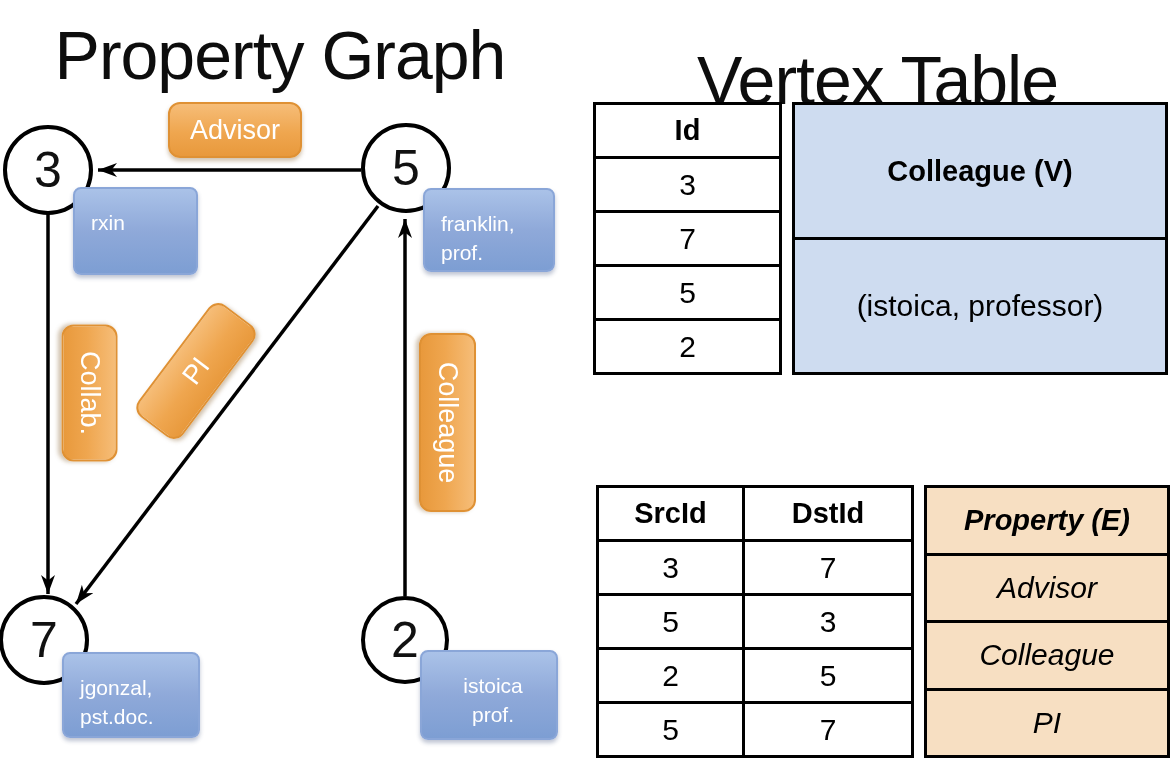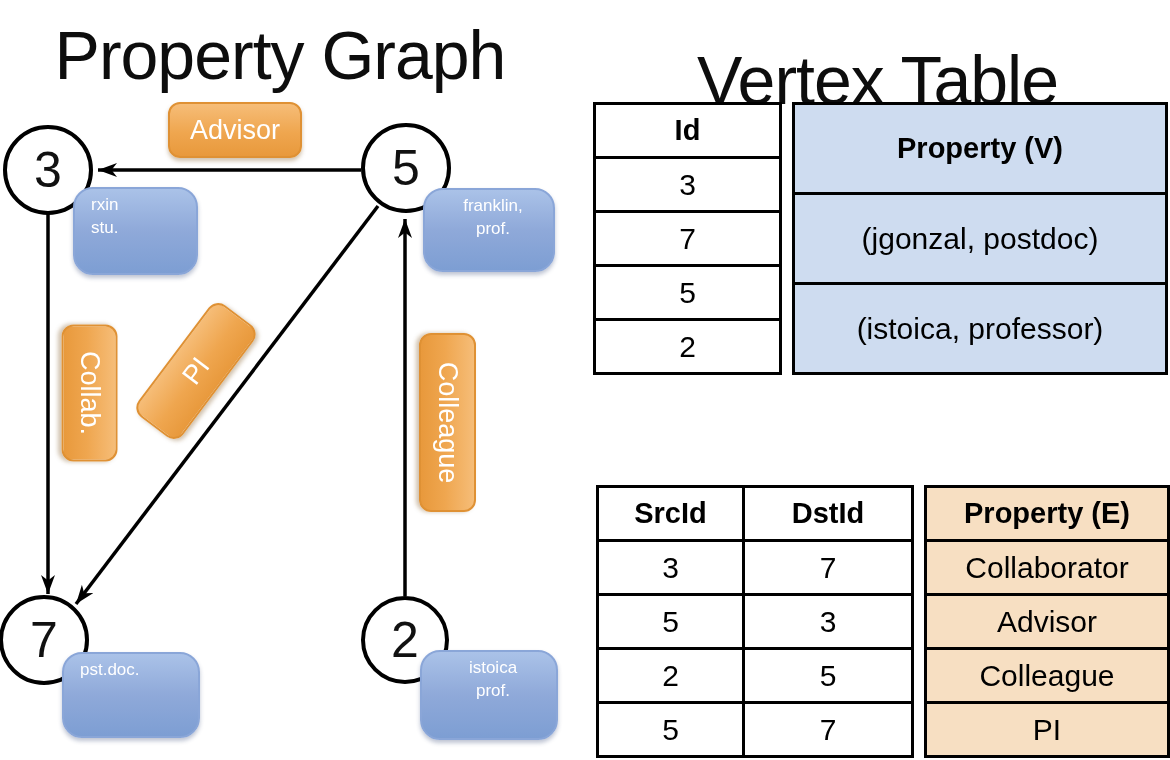--- a/index.html
+++ b/index.html
@@ -31,45 +31,45 @@
   .vertex{position:absolute;z-index:2;width:90px;height:90px;box-sizing:border-box;
           border:4px solid #000;border-radius:50%;background:#fff;
           display:flex;align-items:center;justify-content:center;
           font-size:50px;color:#111;}
   .vertex-3{left:3px;top:125px;}
   .vertex-5{left:361px;top:123px;}
   .vertex-7{left:-1px;top:595px;}
   .vertex-2{left:361px;top:596px;width:88px;height:88px;}
 
   
-  .pbox{position:absolute;z-index:3;box-sizing:border-box;border-radius:20px;
+  .pbox{position:absolute;z-index:3;box-sizing:border-box;border-radius:8px;
         background:linear-gradient(180deg,#aac2e8 0%,#8fa9d9 50%,#7d9ed3 100%);
-        border:2px solid #8aa6d8;color:#fff;font-size:17px;line-height:1.38;
-        padding:4px 8px 8px 16px;box-shadow:0 3px 4px rgba(40,60,110,.3);}
+        border:2px solid #8aa6d8;color:#fff;font-size:21px;line-height:1.38;
+        padding:20px 8px 8px 16px;box-shadow:0 3px 4px rgba(40,60,110,.3);}
   .pbox span{display:block;}
   .pbox-rxin{left:73px;top:187px;width:125px;height:88px;}
-  .pbox-franklin{left:423px;top:188px;width:132px;height:84px;text-align:center;}
+  .pbox-franklin{left:423px;top:188px;width:132px;height:84px;}
   .pbox-jgonzal{left:62px;top:652px;width:138px;height:86px;}
   .pbox-istoica{left:420px;top:650px;width:138px;height:90px;text-align:center;}
 
   
   .tablegroup{position:absolute;display:flex;gap:10px;z-index:1;}
   .tg-vertex{left:593px;top:102px;}
   .tg-edge{left:596px;top:485px;}
   table{border-collapse:collapse;}
   th,td{border:3px solid #000;text-align:center;vertical-align:middle;
         padding:0;height:51px;font-size:30px;font-weight:normal;color:#000;}
   th{font-weight:bold;font-size:29px;}
   .col-id{width:183px;}
   .col-vprop{width:370px;}
   .col-src{width:143px;}
   .col-dst{width:166px;}
   .col-eprop{width:240px;}
   .blue-cell{background:#cedcf0;}
-  .tan-cell{background:#f7dfc2;}
+  .tan-cell{background:#f7dfc2;font-style:italic;}
 </style>
 </head>
 <body>
 
 <div class="canvas">
 
   <div class="title title-graph">Property Graph</div>
   <div class="title title-vertex">Vertex Table</div>
 
   <svg class="edges" viewBox="0 0 585 760">
@@ -97,27 +97,27 @@
   </div>
   <div class="vertex vertex-7">
     <span>7</span>
   </div>
   <div class="vertex vertex-2">
     <span>2</span>
   </div>
 
   <div class="pbox pbox-rxin">
     <span>rxin</span>
-    <span>stu.</span>
   </div>
   <div class="pbox pbox-franklin">
     <span>franklin,</span>
     <span>prof.</span>
   </div>
   <div class="pbox pbox-jgonzal">
+    <span>jgonzal,</span>
     <span>pst.doc.</span>
   </div>
   <div class="pbox pbox-istoica">
     <span>istoica</span>
     <span>prof.</span>
   </div>
 
   <div class="tablegroup tg-vertex">
     <table>
       <tbody>
@@ -134,24 +134,21 @@
             <td>5</td>
           </tr>
       <tr>
             <td>2</td>
           </tr>
     </tbody>
       </table>
     <table>
       <tbody>
           <tr>
-            <th class="col-vprop blue-cell">Property (V)</th>
-          </tr>
-      <tr>
-            <td class="blue-cell">(jgonzal, postdoc)</td>
+            <th class="col-vprop blue-cell">Colleague (V)</th>
           </tr>
       <tr>
             <td class="blue-cell">(istoica, professor)</td>
           </tr>
     </tbody>
       </table>
   </div>
 
   <div class="tablegroup tg-edge">
     <table>
@@ -177,23 +174,20 @@
         <td>7</td>
       </tr>
     </tbody>
       </table>
     <table>
       <tbody>
           <tr>
             <th class="col-eprop tan-cell">Property (E)</th>
           </tr>
       <tr>
-            <td class="tan-cell">Collaborator</td>
-          </tr>
-      <tr>
             <td class="tan-cell">Advisor</td>
           </tr>
       <tr>
             <td class="tan-cell">Colleague</td>
           </tr>
       <tr>
             <td class="tan-cell">PI</td>
           </tr>
     </tbody>
       </table>

